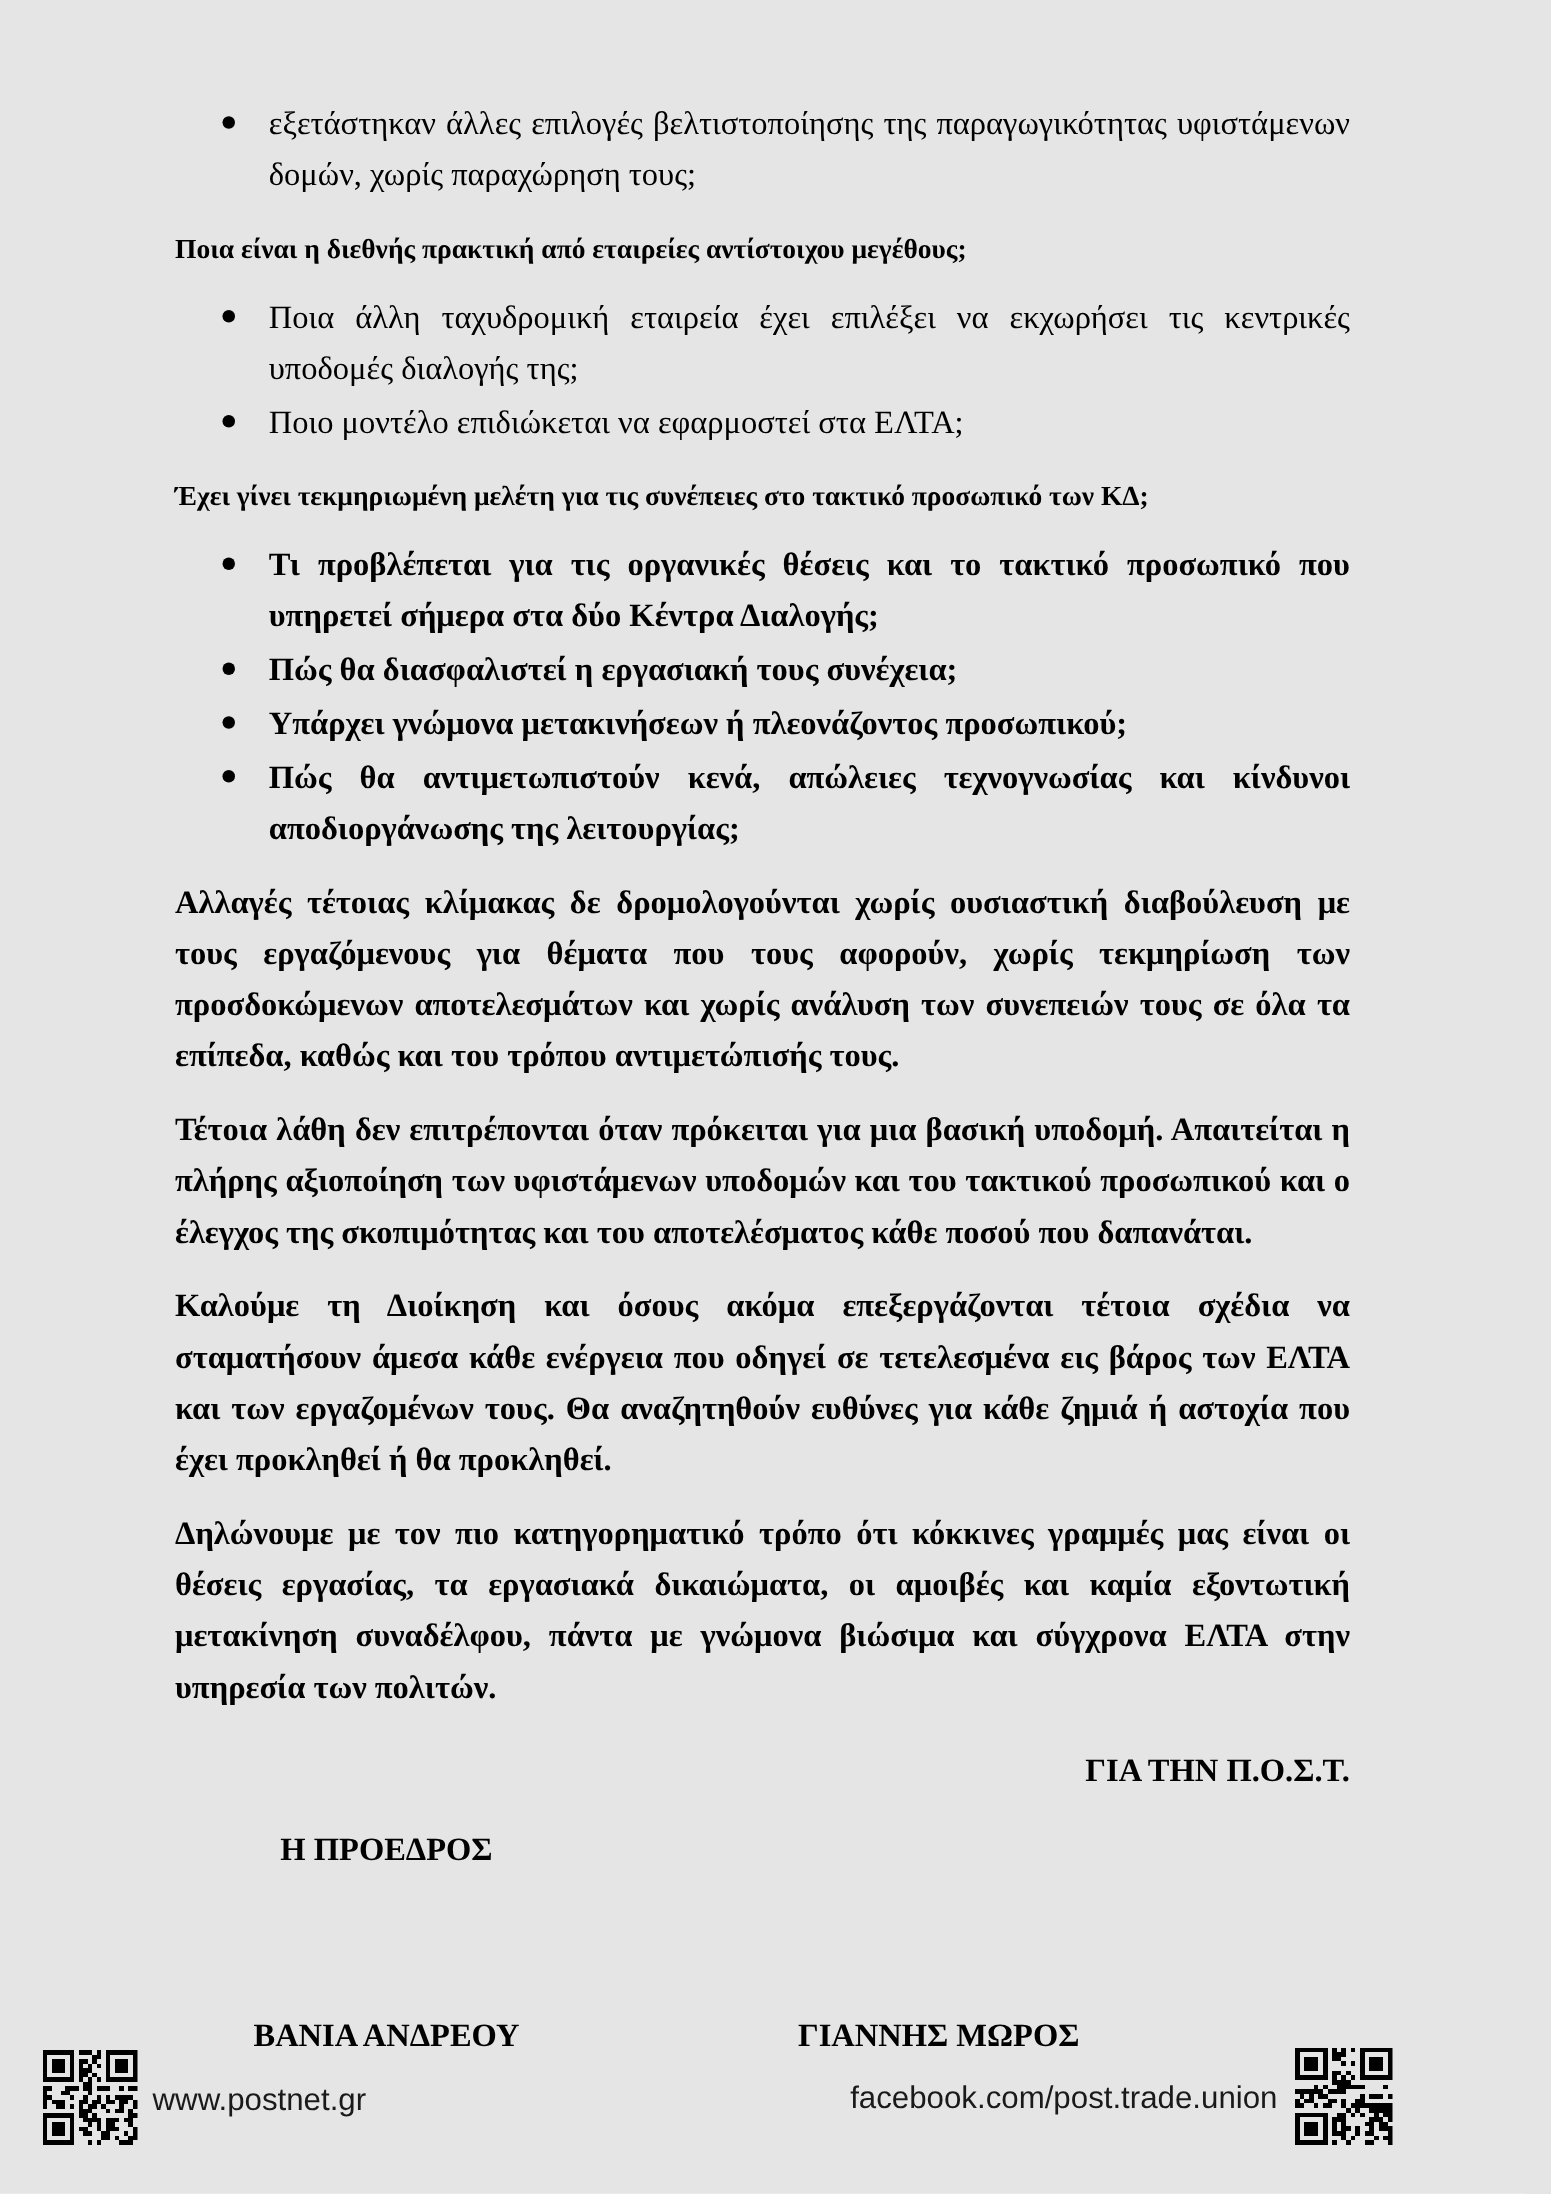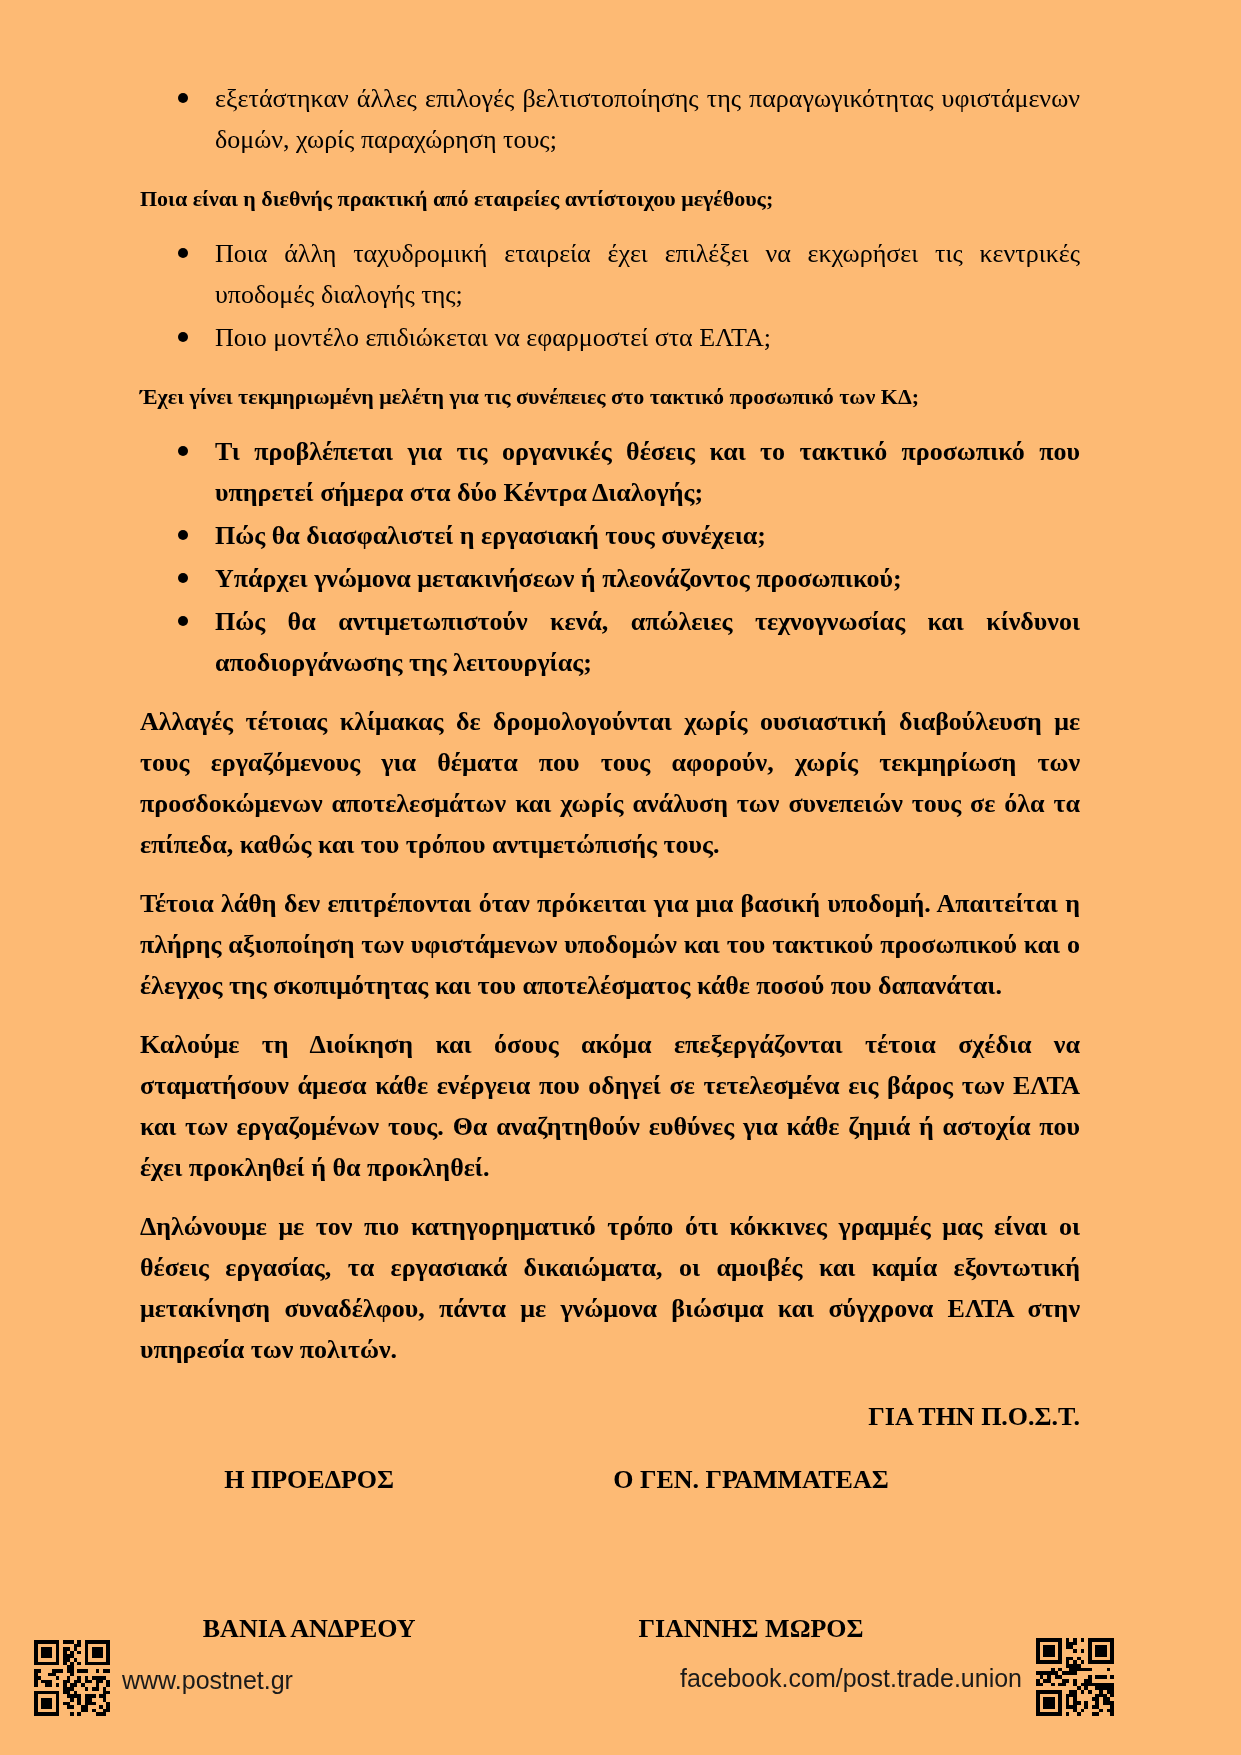--- a/index.html
+++ b/index.html
@@ -1,17 +1,17 @@
 <!DOCTYPE html>
 <html lang="el"><head>
 <meta charset="utf-8">
 <style>
   html,body{margin:0;padding:0;background:#ffffff;}
   body{width:1241px;height:1755px;position:relative;overflow:hidden;}
-  .page{position:absolute;inset:0;background:#fdba74;}
+  .page{position:absolute;inset:0;background:#e5e5e5;}
 
   .content{
     position:absolute;left:140px;right:161px;top:0;
     padding-top:78px;
     font-family:"Liberation Serif","DejaVu Serif",serif;
     font-size:26px;line-height:41px;color:#000;
     text-align:justify;
   }
 
   ul.doc-list{list-style:none;margin:0 0 18px 0;padding:0;}
@@ -104,21 +104,20 @@
 
     <p class="doc-par">Καλούμε τη Διοίκηση και όσους ακόμα επεξεργάζονται τέτοια σχέδια να σταματήσουν άμεσα κάθε ενέργεια που οδηγεί σε τετελεσμένα εις βάρος των ΕΛΤΑ και των εργαζομένων τους. Θα αναζητηθούν ευθύνες για κάθε ζημιά ή αστοχία που έχει προκληθεί ή θα προκληθεί.</p>
 
     <p class="doc-par">Δηλώνουμε με τον πιο κατηγορηματικό τρόπο ότι κόκκινες γραμμές μας είναι οι θέσεις εργασίας, τα εργασιακά δικαιώματα, οι αμοιβές και καμία εξοντωτική μετακίνηση συναδέλφου, πάντα με γνώμονα βιώσιμα και σύγχρονα ΕΛΤΑ στην υπηρεσία των πολιτών.</p>
 
     <div class="for-line">ΓΙΑ ΤΗΝ Π.Ο.Σ.Τ.</div>
 
     <div class="sig-row roles">
       <div class="sig-left">Η ΠΡΟΕΔΡΟΣ</div>
       <div class="sig-gap"></div>
-      <div class="sig-right">Ο ΓΕΝ. ΓΡΑΜΜΑΤΕΑΣ</div>
     </div>
 
     <div class="sig-row names">
       <div class="sig-left">ΒΑΝΙΑ ΑΝΔΡΕΟΥ</div>
       <div class="sig-gap"></div>
       <div class="sig-right">ΓΙΑΝΝΗΣ ΜΩΡΟΣ</div>
     </div>
 
   </div>
 

